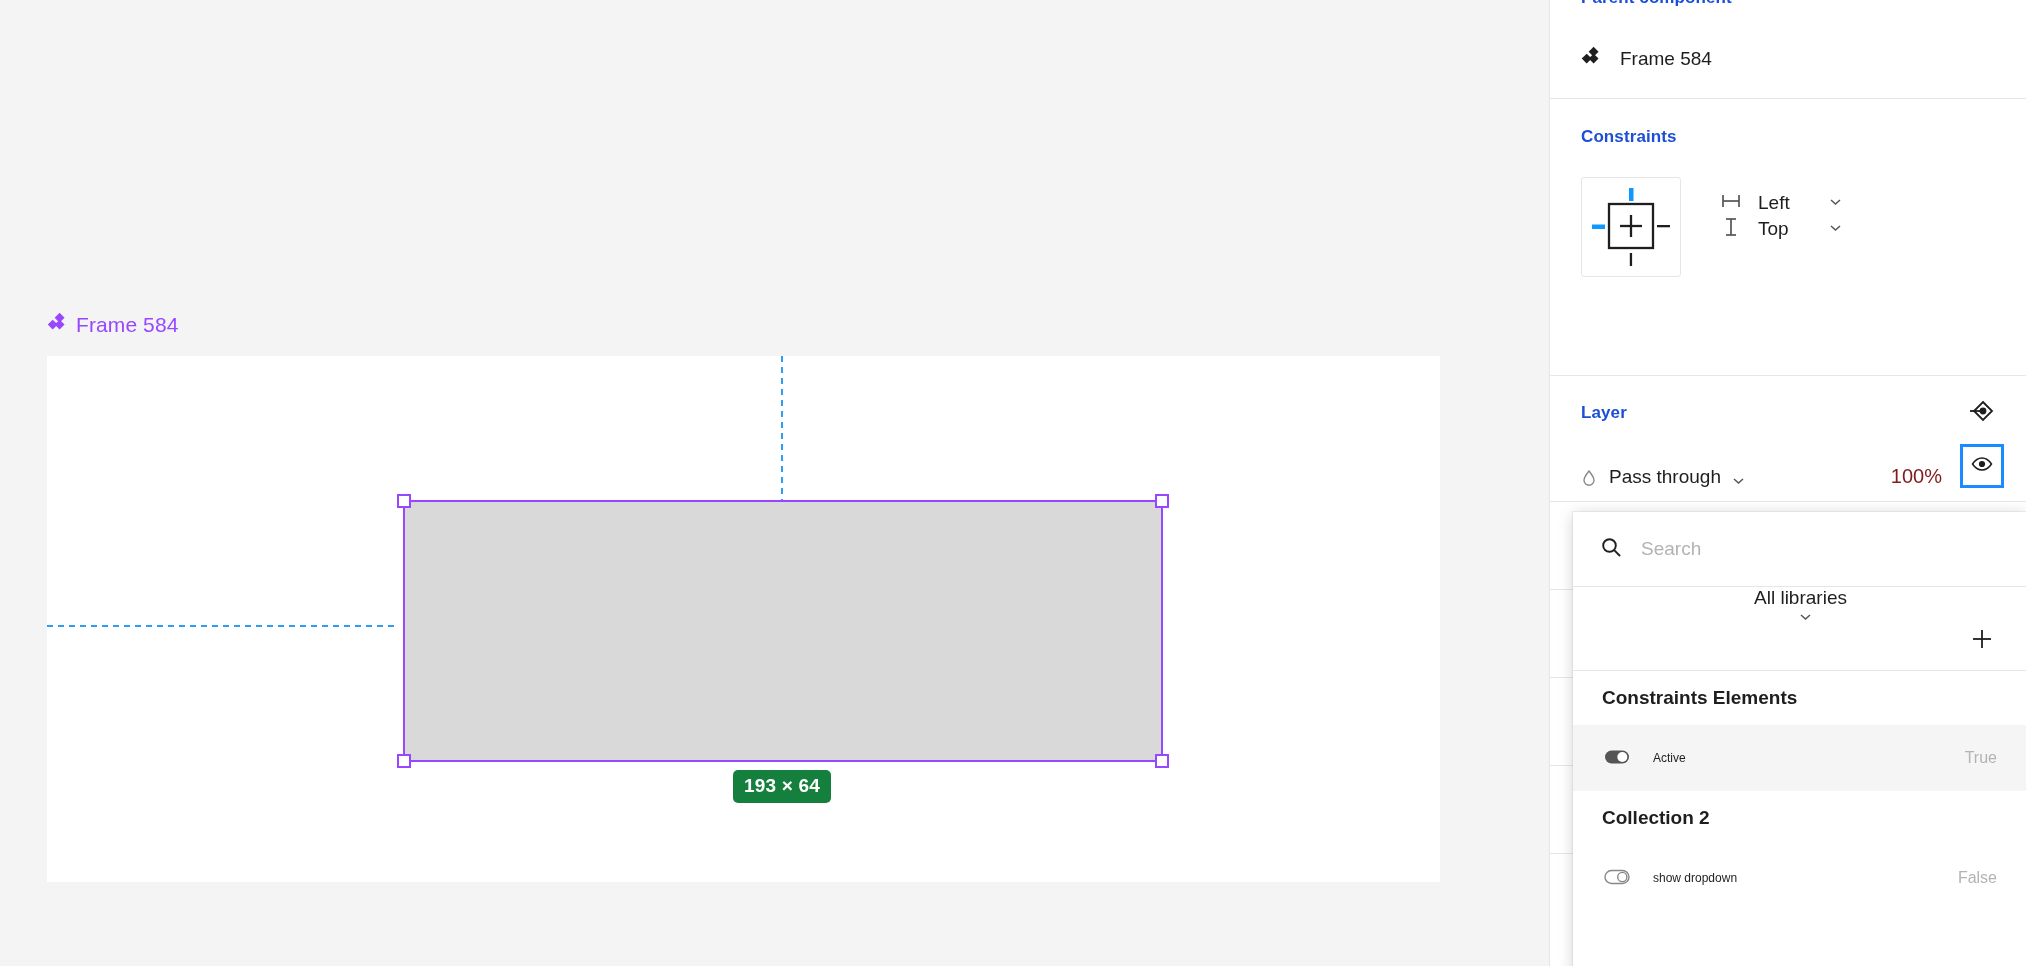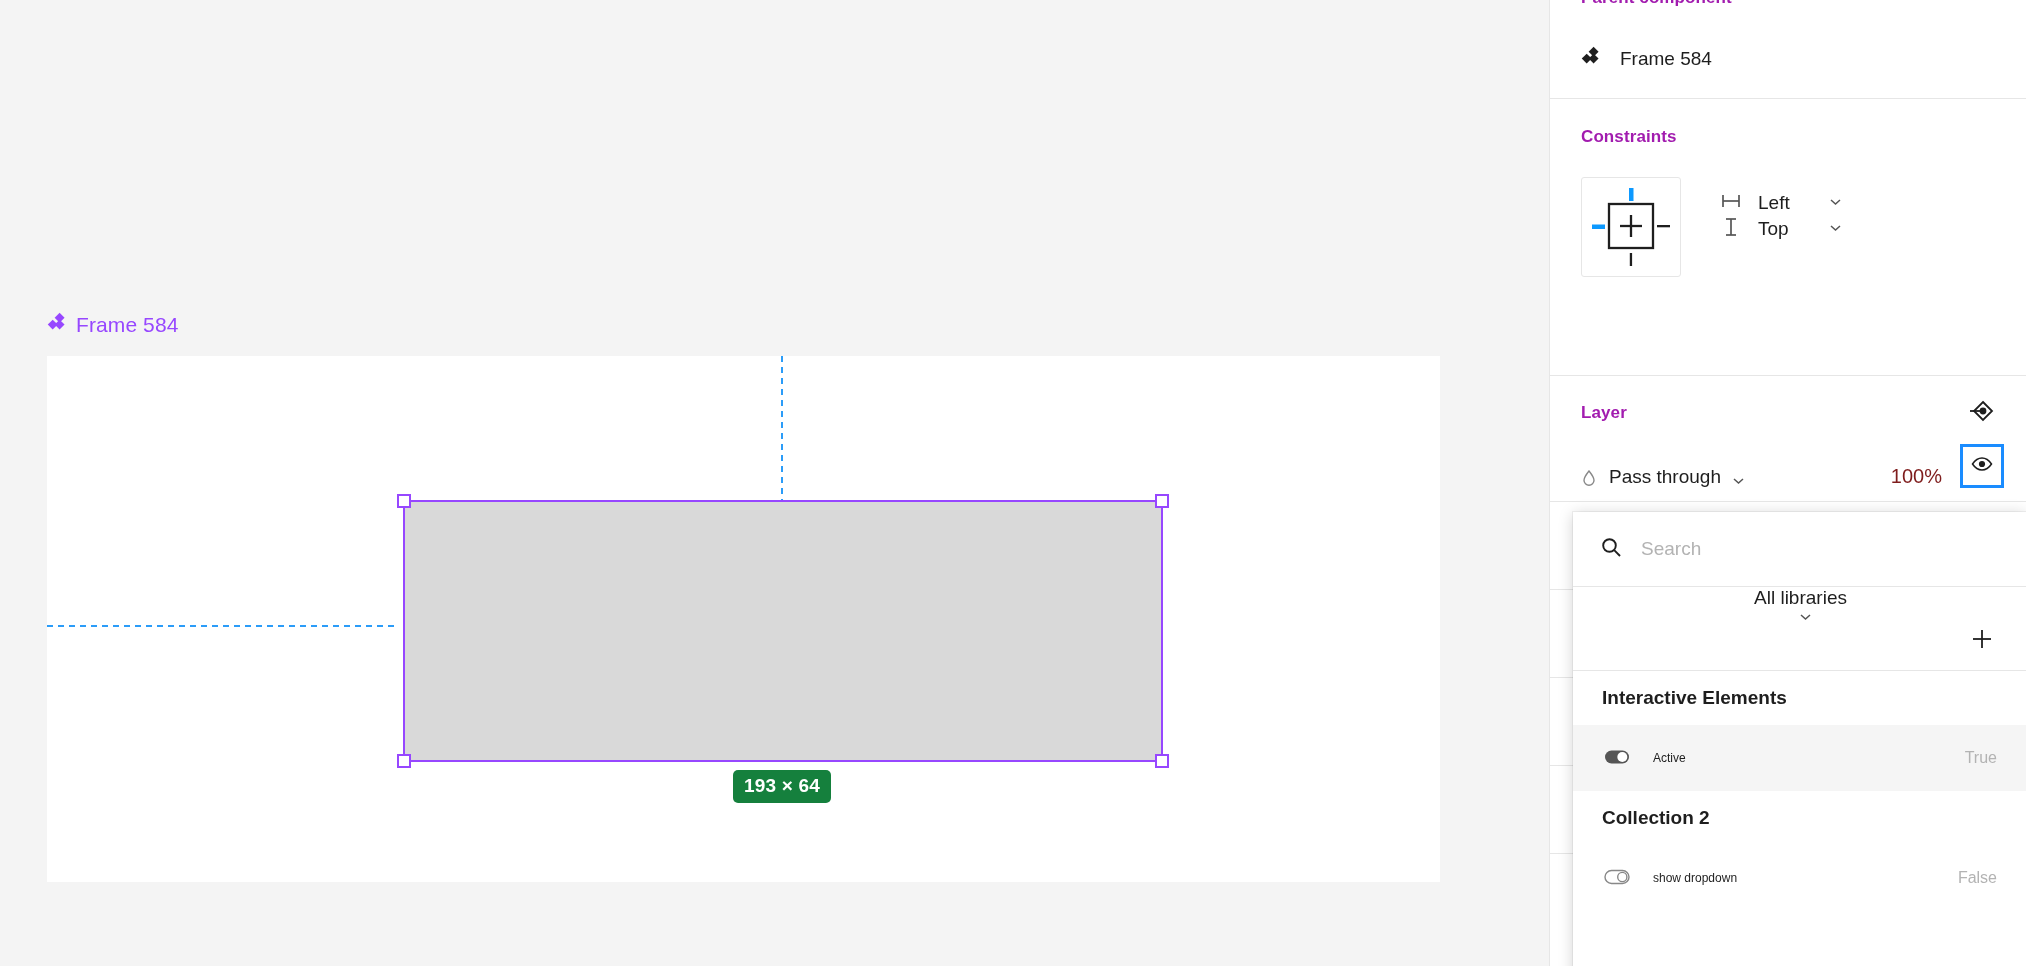--- a/index.html
+++ b/index.html
@@ -99,21 +99,21 @@
     width: 477px; height: 966px;
     background: #ffffff;
     border-left: 1px solid #e6e6e6;
   }
 
   .section { border-bottom: 1px solid #e6e6e6; padding: 0 31px; }
 
   .sec-title {
     font-size: 17px;
     font-weight: bold;
-    color: #a21caf;
+    color: #1d4ed8;
     letter-spacing: .1px;
   }
 
   
   .sec-parent { padding-top: 0; height: 99px; position: relative; }
   .sec-parent .sec-title { position: absolute; left: 31px; top: -12px; }
   .parent-row {
     position: absolute; left: 31px; top: 46px;
     display: flex; align-items: center; gap: 19px;
     font-size: 19px; color: #1e1e1e;
@@ -388,21 +388,21 @@
       <span class="plus-btn">
         <span>
           <svg width="28" height="28" viewBox="0 0 28 28">
             <line x1="14" y1="5" x2="14" y2="23" stroke="#1e1e1e" stroke-width="1.8"></line>
             <line x1="5" y1="14" x2="23" y2="14" stroke="#1e1e1e" stroke-width="1.8"></line>
           </svg>
         </span>
       </span>
     </div>
 
-    <div class="group-head">Interactive Elements</div>
+    <div class="group-head">Constraints Elements</div>
     <div class="var-row selected">
       <span>
         <svg width="30" height="30" viewBox="0 0 30 30">
           <rect x="3" y="9.5" width="24" height="13" rx="6.5" fill="#555"></rect>
           <circle cx="20.3" cy="16" r="5" fill="#ffffff"></circle>
         </svg>
       </span>
       <span class="var-name">Active</span>
       <span class="var-value">True</span>
     </div>

